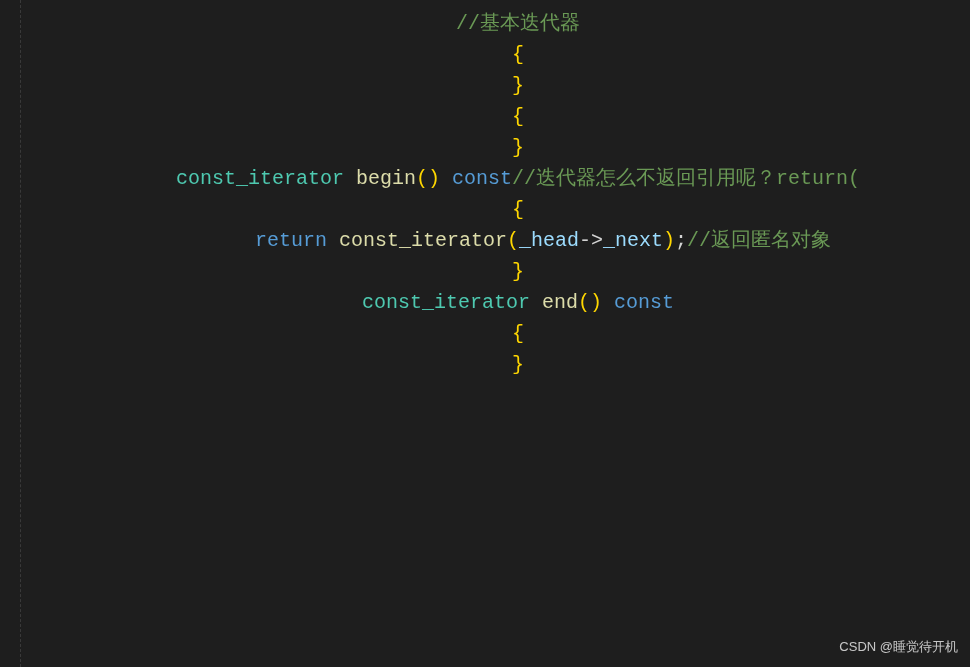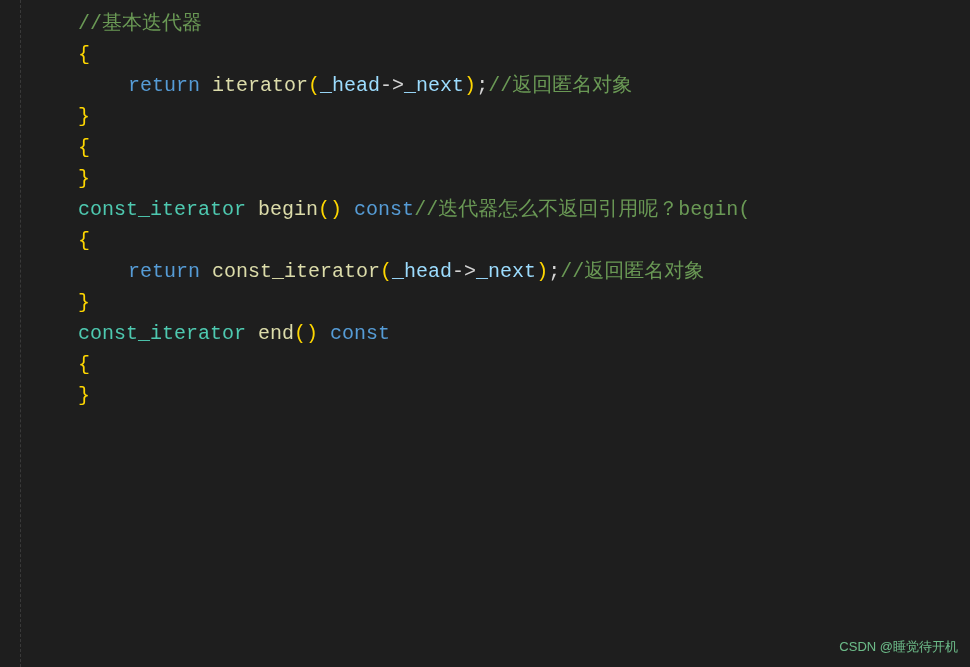--- a/index.html
+++ b/index.html
@@ -31,70 +31,70 @@
       position: absolute;
       left: 20px;
       top: 0;
       width: 1px;
       height: 100%;
       border-left: 1px dashed #555;
       opacity: 0.5;
     }
     .code-area {
       padding: 8px 12px 0 28px;
+      text-align: center;
     }
     .line {
       white-space: pre;
     }
     .comment { color: #6a9955; }
     .type { color: #4ec9b0; }
     .func { color: #dcdcaa; }
     .keyword { color: #569cd6; }
     .paren { color: #ffd700; }
     .brace { color: #ffd700; }
     .op { color: #d4d4d4; }
     .ident { color: #9cdcfe; }
     .semi { color: #d4d4d4; }
     .watermark {
       position: absolute;
       right: 12px;
       bottom: 10px;
       font-size: 13px;
-      color: #86efac;
+      color: #ffffff;
       opacity: 0.75;
       font-family: Arial, sans-serif;
     }
     .l { padding-left: 50px; }
     .l2 { padding-left: 100px; }
   </style>
 </head>
 <body>
 
 <div class="gutter">
   <div class="gutter-line"></div>
 </div>
 
 <div class="code-area">
 
   <div class="line l"><span class="comment">//基本迭代器</span></div>
 
 
   <div class="line l"><span class="brace">{</span></div>
 
-  <div class="line l2"><span class="keyword">return</span><span> </span><span class="func">iterator</span><span class="paren">(</span><span class="ident">_head</span><span class="op">-&gt;</span><span class="ident">_next</span><span class="paren">)</span><span class="semi">;</span><span class="comment">//返回匿名对象</span></div>
 
   <div class="line l"><span class="brace">}</span></div>
 
 
   <div class="line l"><span class="brace">{</span></div>
 
 
   <div class="line l"><span class="brace">}</span></div>
 
-  <div class="line l"><span class="type">const_iterator</span><span> </span><span class="func">begin</span><span class="paren">(</span><span class="paren">)</span><span> </span><span class="keyword">const</span><span class="comment">//迭代器怎么不返回引用呢？begin(</span></div>
+  <div class="line l"><span class="type">const_iterator</span><span> </span><span class="func">begin</span><span class="paren">(</span><span class="paren">)</span><span> </span><span class="keyword">const</span><span class="comment">//迭代器怎么不返回引用呢？return(</span></div>
 
   <div class="line l"><span class="brace">{</span></div>
 
   <div class="line l2"><span class="keyword">return</span><span> </span><span class="func">const_iterator</span><span class="paren">(</span><span class="ident">_head</span><span class="op">-&gt;</span><span class="ident">_next</span><span class="paren">)</span><span class="semi">;</span><span class="comment">//返回匿名对象</span></div>
 
   <div class="line l"><span class="brace">}</span></div>
 
   <div class="line l"><span class="type">const_iterator</span><span> </span><span class="func">end</span><span class="paren">(</span><span class="paren">)</span><span> </span><span class="keyword">const</span></div>
 
   <div class="line l"><span class="brace">{</span></div>

